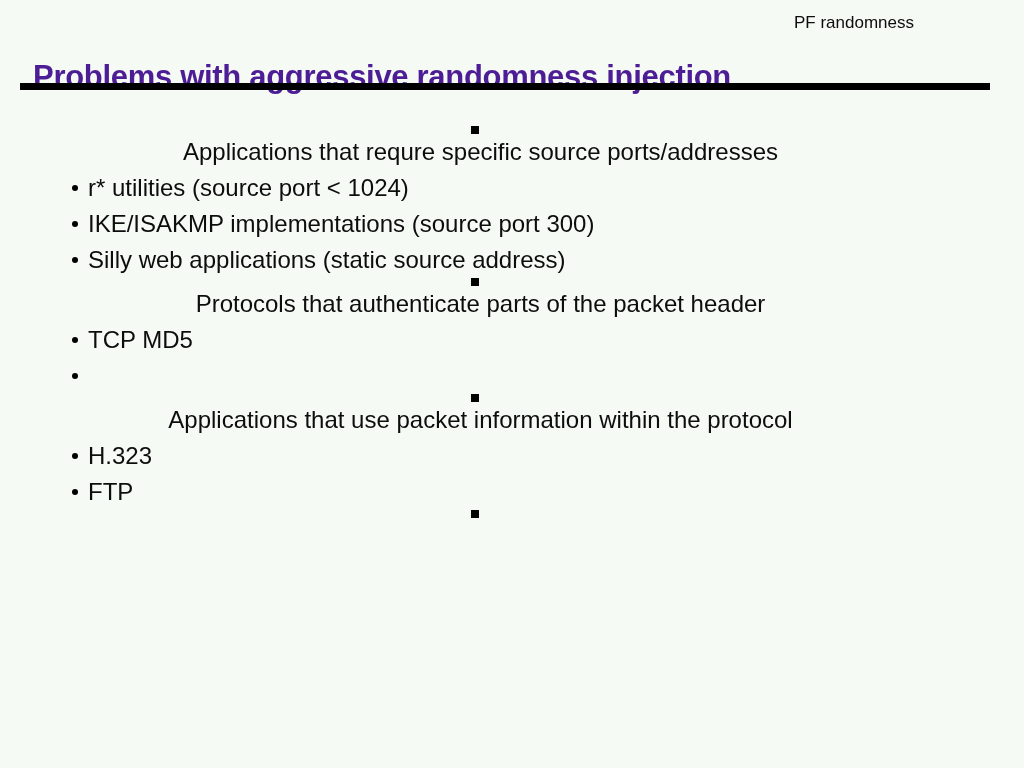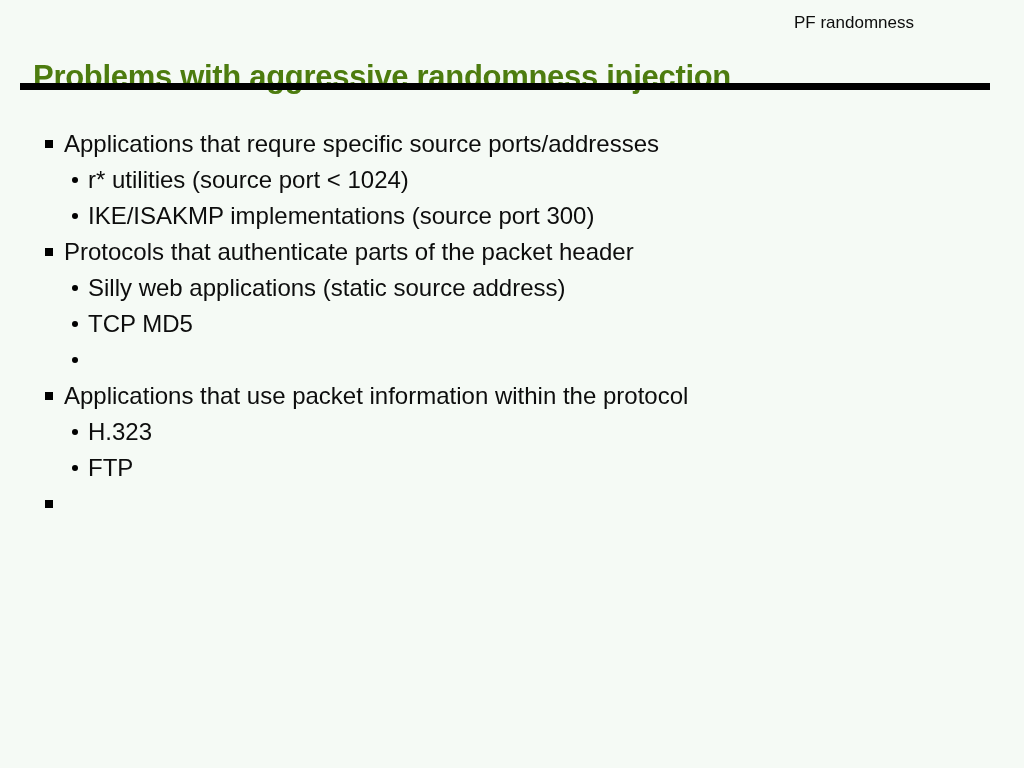--- a/index.html
+++ b/index.html
@@ -28,21 +28,21 @@
     color: #0d0d0d;
   }
   .slide-title {
     position: absolute;
     top: 38px;
     left: 33px;
     font-size: 31px;
     font-weight: bold;
     letter-spacing: -0.3px;
     white-space: nowrap;
-    color: #4d7c0f;
+    color: #4c1d95;
   }
   .title-rule {
     position: absolute;
     top: 83px;
     left: 20px;
     width: 970px;
     height: 7px;
     background: #000000;
   }
   .content {
@@ -52,21 +52,21 @@
     right: 24px;
   }
   .row {
     display: flex;
     align-items: center;
     min-height: 36px;
     font-size: 24px;
     line-height: 36px;
     white-space: nowrap;
   }
-  .row.l1 { padding-left: 1px; }
+  .row.l1 { padding-left: 1px; flex-direction: column; }
   .row.l2 { padding-left: 28px; align-items: center; }
   .bullet-square {
     flex: 0 0 auto;
     width: 8px;
     height: 8px;
     background: #000000;
     margin-right: 11px;
   }
   .bullet-dot {
     flex: 0 0 auto;
@@ -98,28 +98,28 @@
       <span class="row-text">Applications that requre specific source ports/addresses</span>
     </div>
     <div class="row l2">
       <span class="bullet-dot"></span>
       <span class="row-text">r* utilities (source port &lt; 1024)</span>
     </div>
     <div class="row l2">
       <span class="bullet-dot"></span>
       <span class="row-text">IKE/ISAKMP implementations (source port 300)</span>
     </div>
+    <div class="row l2">
+      <span class="bullet-dot"></span>
+      <span class="row-text">Silly web applications (static source address)</span>
+    </div>
+
     <div class="row l1">
       <span class="bullet-square"></span>
       <span class="row-text">Protocols that authenticate parts of the packet header</span>
-    </div>
-
-    <div class="row l2">
-      <span class="bullet-dot"></span>
-      <span class="row-text">Silly web applications (static source address)</span>
     </div>
     <div class="row l2">
       <span class="bullet-dot"></span>
       <span class="row-text">TCP MD5</span>
     </div>
     <div class="row l2">
       <span class="bullet-dot"></span>
     </div>
 
     <div class="row l1">

